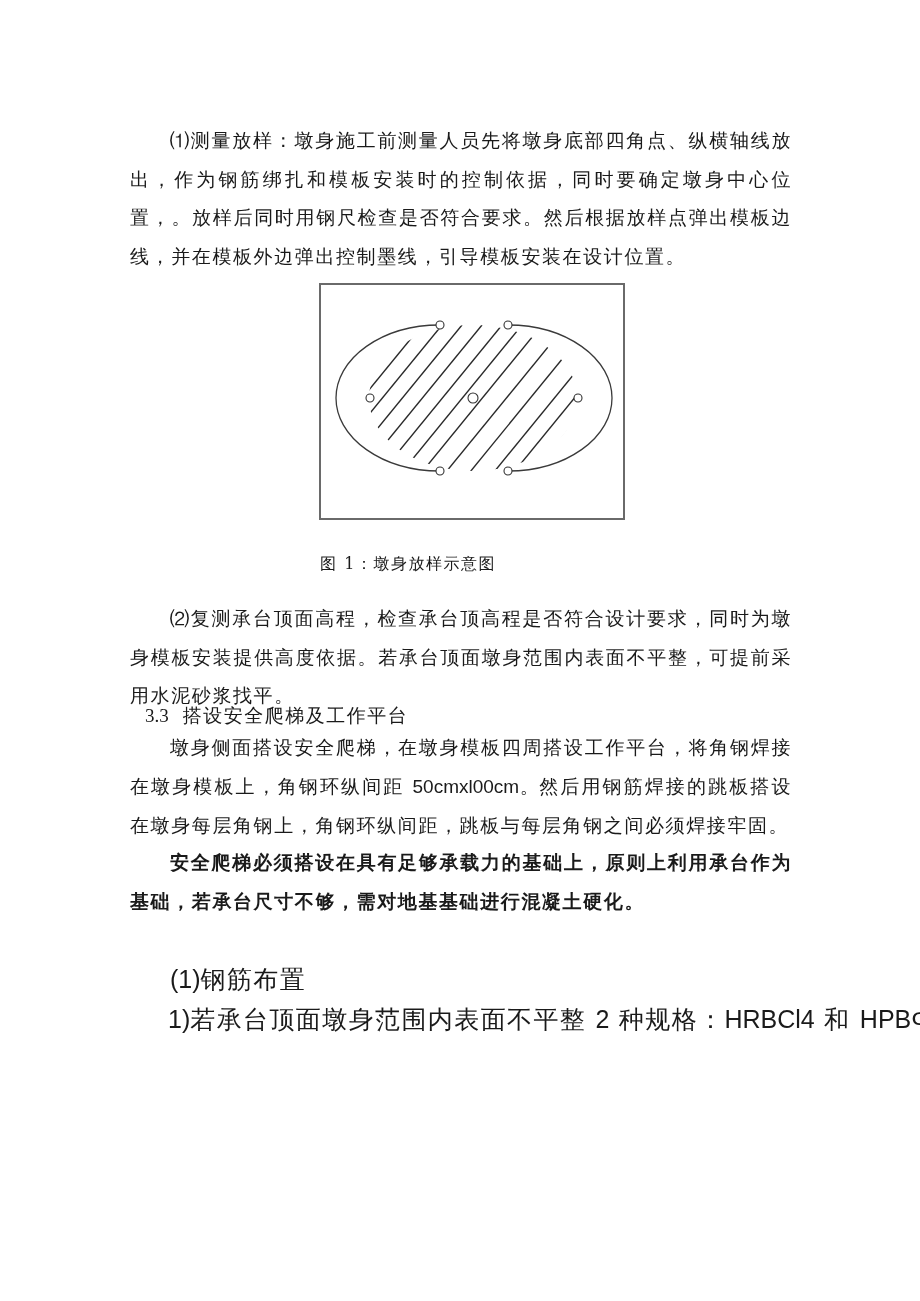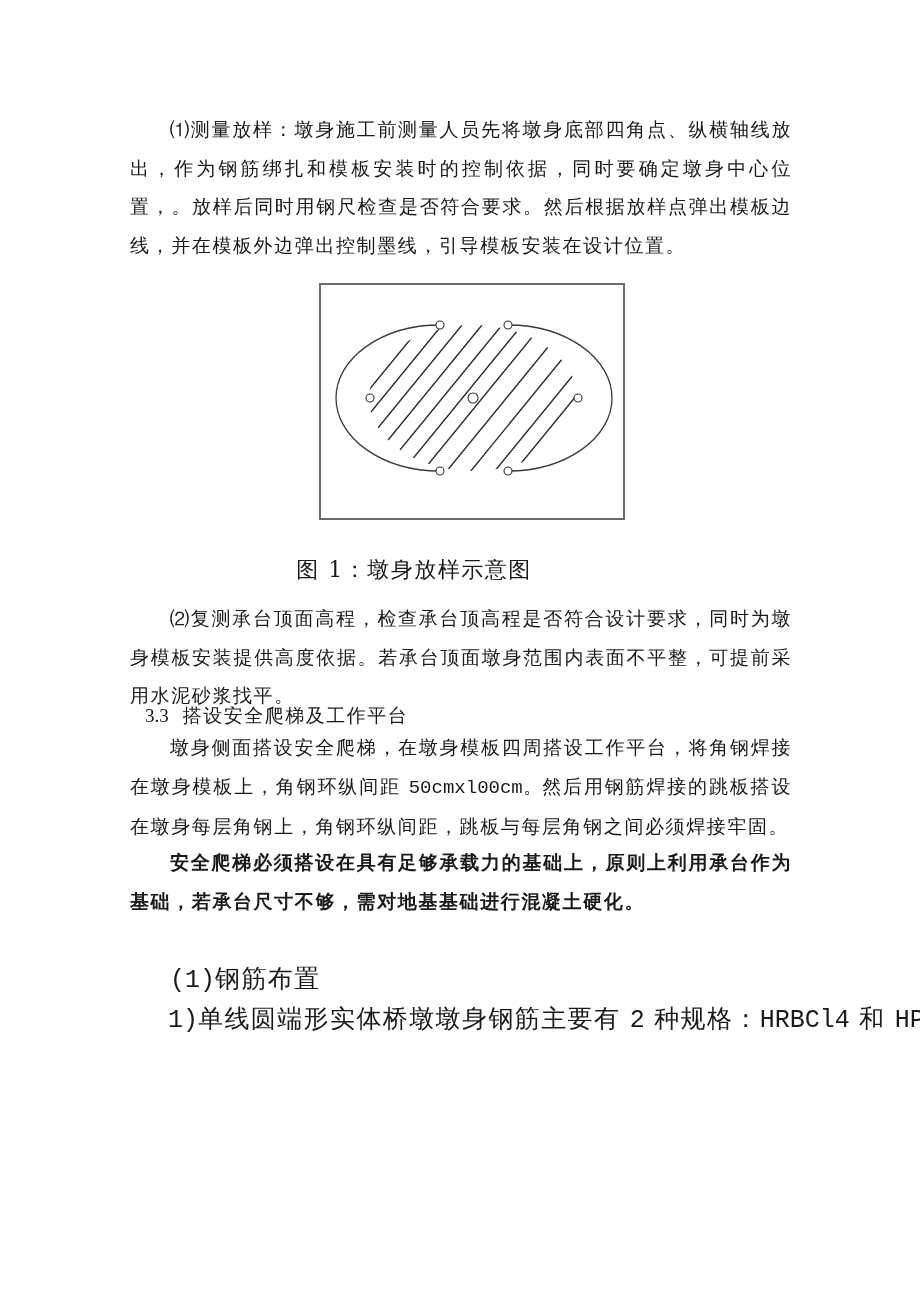--- a/index.html
+++ b/index.html
@@ -14,37 +14,37 @@
     font-size: 19px; line-height: 38.7px;
     letter-spacing: 1.6px; text-align: justify; text-align-last: left;
     text-indent: 40px; margin: 0;
   }
   .heading {
     position: absolute; left: 145px; font-size: 19px; line-height: 38px;
     letter-spacing: 1.5px; margin: 0; white-space: nowrap;
   }
   .heading .num { font-family: "Liberation Serif", serif; margin-right: 14px; letter-spacing: 0; }
   .item { position: absolute; left: 168px; font-size: 25px; line-height: 38px; letter-spacing: 1.4px; margin:0; white-space: nowrap; }
-  .latin { font-family: Liberation Mono, monospace; letter-spacing: 0; }
+  .latin { font-family: Liberation Sans, sans-serif; letter-spacing: 0; }
   .figure-box {
     position: absolute; left: 319px; top: 283px; width: 302px; height: 233px;
     border: 2px solid #6a6a6a; background: #fff;
   }
   .figure-box svg { position: absolute; left: 0; top: 0; }
   .caption {
     position: absolute; left: 0; width: 796px; top: 536px; text-align: center;
-    font-size: 22px; line-height: 36px; letter-spacing: 1.5px; margin: 16px;
+    font-size: 16px; line-height: 36px; letter-spacing: 1.5px; margin: 10px;
   }
 </style>
 </head>
 <body>
 
 <div class="page">
 
-  <p class="para" style="top:110px;">⑴测量放样：墩身施工前测量人员先将墩身底部四角点、纵横轴线放出，作为钢筋绑扎和模板安装时的控制依据，同时要确定墩身中心位置，。放样后同时用钢尺检查是否符合要求。然后根据放样点弹出模板边线，并在模板外边弹出控制墨线，引导模板安装在设计位置。</p>
+  <p class="para" style="top:121px;">⑴测量放样：墩身施工前测量人员先将墩身底部四角点、纵横轴线放出，作为钢筋绑扎和模板安装时的控制依据，同时要确定墩身中心位置，。放样后同时用钢尺检查是否符合要求。然后根据放样点弹出模板边线，并在模板外边弹出控制墨线，引导模板安装在设计位置。</p>
 
   <div class="figure-box">
     <svg width="302" height="233" viewBox="319 283 302 233">
       <defs>
         <clipPath id="pierClip">
           <ellipse cx="471" cy="396" rx="104" ry="73"></ellipse>
         </clipPath>
       </defs>
       <g clip-path="url(#pierClip)" stroke="#2a2a2a" stroke-width="1.4">
 
@@ -86,15 +86,15 @@
     <span class="num">3.3</span><span>搭设安全爬梯及工作平台</span>
   </p>
 
   <p class="para" style="top:728px;"><span>墩身侧面搭设安全爬梯，在墩身模板四周搭设工作平台，将角钢焊接在墩身模板上，角钢环纵间距 </span><span class="latin">50cmxl00cm。</span><span>然后用钢筋焊接的跳板搭设在墩身每层角钢上，角钢环纵间距，跳板与每层角钢之间必须焊接牢固。</span></p>
 
   <p class="para" style="top:843px;font-weight:bold;">安全爬梯必须搭设在具有足够承载力的基础上，原则上利用承台作为基础，若承台尺寸不够，需对地基基础进行混凝土硬化。</p>
 
 
   <p class="item" style="top:960px; left:170px;"><span class="latin">(1)</span><span>钢筋布置</span></p>
 
-  <p class="item" style="top:1000px;"><span class="latin">1)</span><span>单线圆端形实体桥墩墩身钢筋主要有 </span><span class="latin">2</span><span> 种规格：</span><span class="latin">HRBCl4</span><span> 和 </span><span class="latin">HPBΦ10。</span></p>
+  <p class="item" style="top:1000px;"><span class="latin">1)</span><span>若承台顶面墩身范围内表面不平整 </span><span class="latin">2</span><span> 种规格：</span><span class="latin">HRBCl4</span><span> 和 </span><span class="latin">HPBΦ10。</span></p>
 
 </div>
 
 </body></html>

